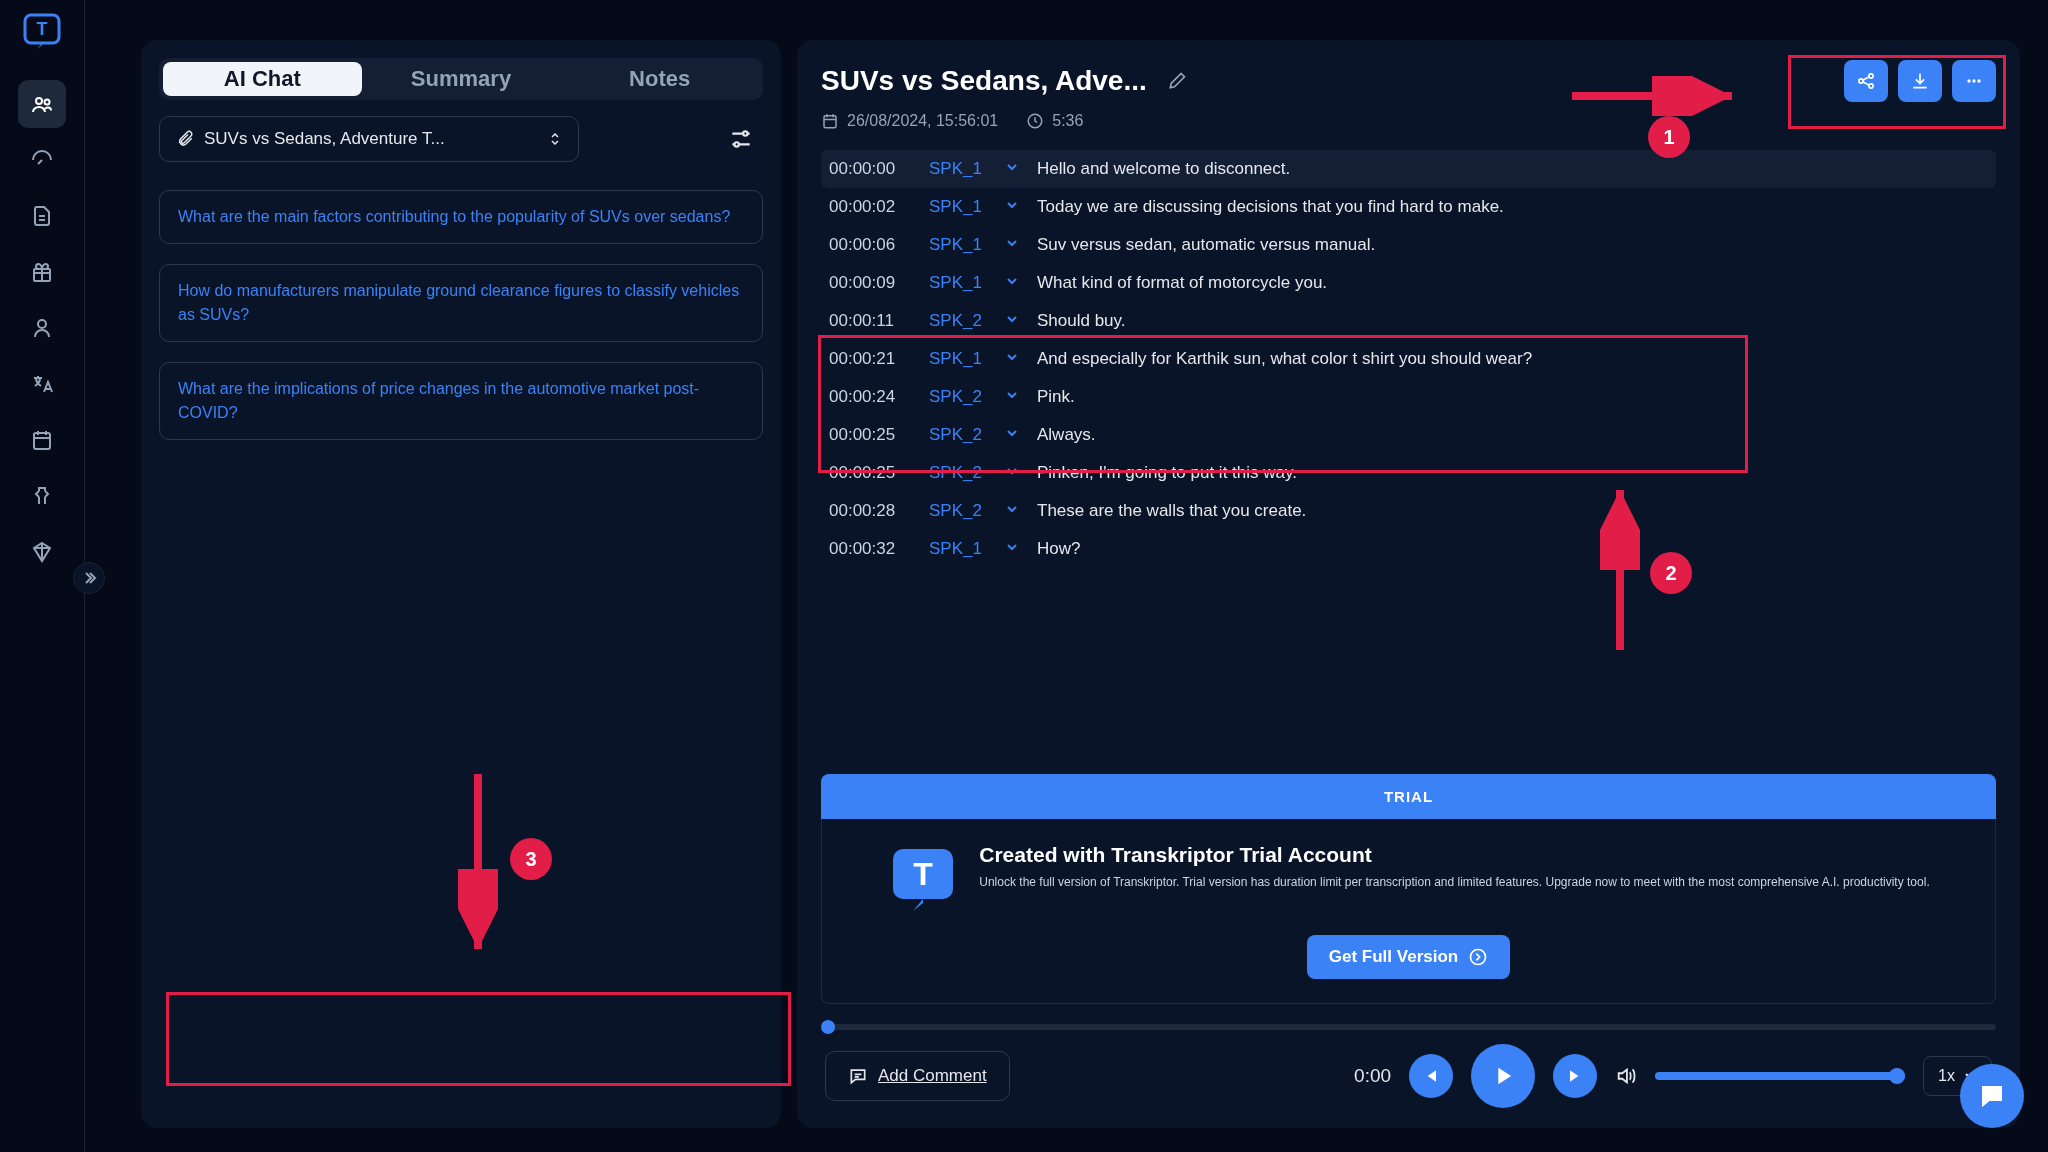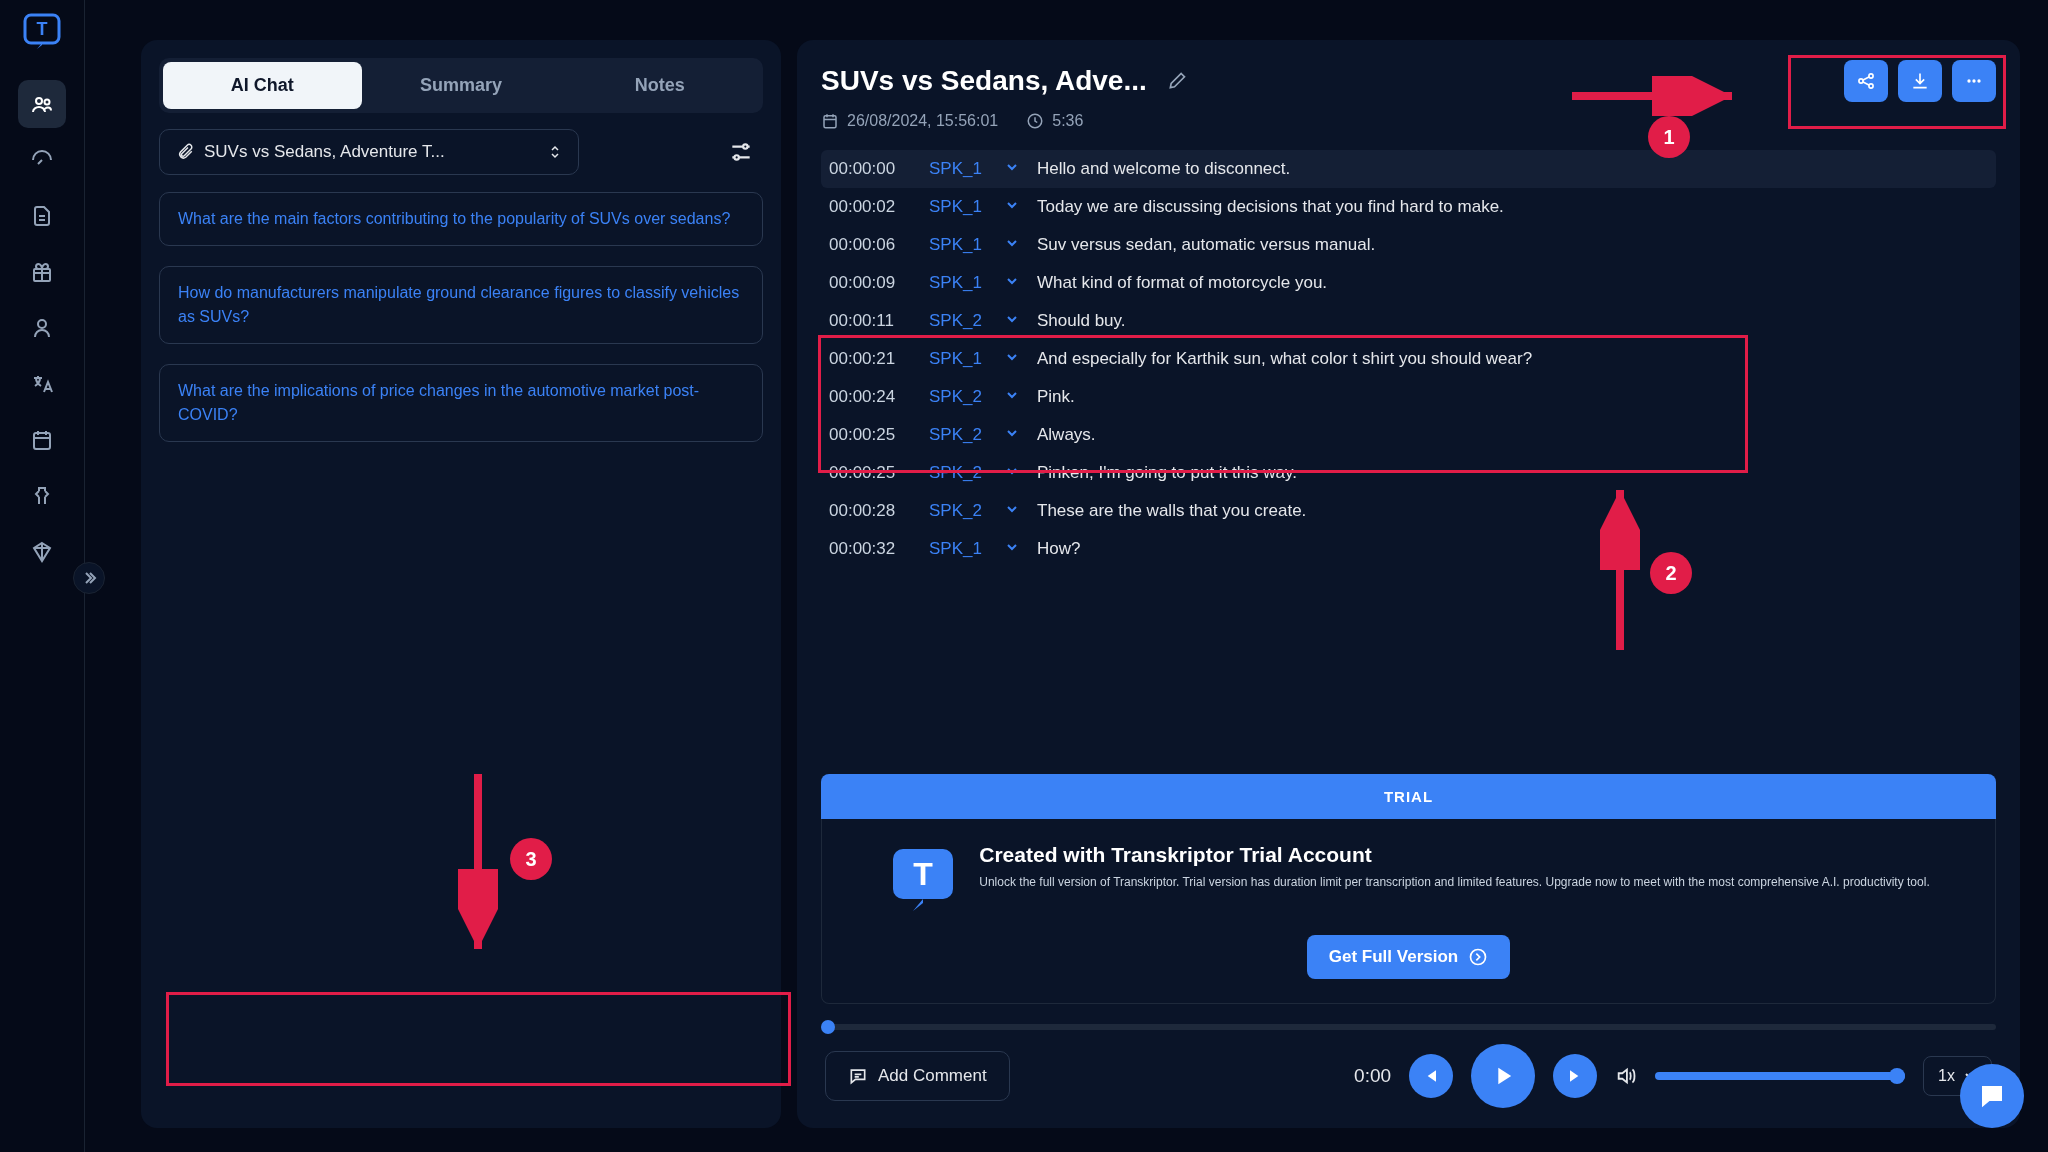--- a/index.html
+++ b/index.html
@@ -8,24 +8,24 @@
 .sidebar { position: absolute; left: 0; top: 0; width: 85px; height: 100%; background: #050a18; border-right: 1px solid #1a2332; display: flex; flex-direction: column; align-items: center; padding-top: 12px; gap: 8px; }
 .logo { width: 40px; height: 40px; display: flex; align-items: center; justify-content: center; margin-bottom: 20px; }
 .sidebar-item { width: 48px; height: 48px; display: flex; align-items: center; justify-content: center; border-radius: 10px; cursor: pointer; color: #94a3b8; }
 .sidebar-item.active { background: #1e293b; color: #fff; }
 .sidebar-expand { position: absolute; left: 73px; top: 562px; width: 32px; height: 32px; background: #0a1428; border: 1px solid #1a2332; border-radius: 50%; display: flex; align-items: center; justify-content: center; cursor: pointer; color: #94a3b8; }
 
 .main { position: absolute; left: 85px; top: 0; right: 0; bottom: 0; display: flex; gap: 16px; padding: 40px 28px 24px 56px; }
 
 .left-panel { width: 640px; background: #0a1428; border-radius: 16px; padding: 18px; display: flex; flex-direction: column; position: relative; }
 .tabs { display: flex; background: #141f35; border-radius: 10px; padding: 4px; margin-bottom: 16px; }
-.tab { flex: 1; text-align: center; padding: 13px 0; border-radius: 8px; cursor: pointer; font-weight: 600; font-size: 18px; color: #94a3b8; }
+.tab { flex: 1; text-align: center; padding: 4px 0; border-radius: 8px; cursor: pointer; font-weight: 600; font-size: 22px; color: #94a3b8; }
 .tab.active { background: #f1f5f9; color: #0f172a; }
 
-.file-row { display: flex; gap: 12px; align-items: center; margin-bottom: 17px; }
+.file-row { display: flex; gap: 12px; align-items: center; margin-bottom: 28px; }
 .file-select { flex: 1; max-width: 420px; background: #0a1428; border: 1px solid #2a3850; border-radius: 10px; padding: 12px 16px; display: flex; align-items: center; gap: 10px; cursor: pointer; color: #e5e7eb; }
 .file-select svg { flex-shrink: 0; }
 .file-select span { flex: 1; white-space: nowrap; overflow: hidden; text-overflow: ellipsis; font-size: 17px; }
 .settings-btn { width: 44px; height: 44px; display: flex; align-items: center; justify-content: center; cursor: pointer; color: #e5e7eb; margin-left: auto; }
 
 .question-card { border: 1px solid #2a3850; border-radius: 10px; padding: 14px 18px; margin-bottom: 20px; cursor: pointer; }
 .question-card p { color: #3b82f6; font-size: 16px; line-height: 1.5; }
 
 .chat-input-area { margin-top: auto; display: flex; gap: 12px; align-items: center; padding: 10px 8px; }
 .sparkle-icon { color: #94a3b8; }
@@ -56,21 +56,21 @@
 .trial-content { display: flex; gap: 20px; margin-bottom: 20px; }
 .trial-logo { width: 72px; height: 72px; flex-shrink: 0; }
 .trial-text h3 { font-size: 21px; font-weight: 700; margin-bottom: 6px; color: #fff; }
 .trial-text p { font-size: 12px; color: #cbd5e1; line-height: 1.5; }
 .full-btn { background: #3b82f6; padding: 12px 22px; border-radius: 8px; display: flex; align-items: center; gap: 10px; cursor: pointer; font-weight: 600; font-size: 17px; color: #fff; }
 
 .progress-bar { margin-top: 20px; height: 6px; background: #1e293b; border-radius: 3px; position: relative; }
 .progress-bar::before { content: ''; position: absolute; left: 0; top: -4px; width: 14px; height: 14px; background: #3b82f6; border-radius: 50%; }
 
 .player { display: flex; align-items: center; gap: 18px; padding: 14px 4px 0; }
-.comment-btn { border: 1px solid #2a3850; border-radius: 10px; padding: 14px 22px; display: flex; align-items: center; gap: 10px; cursor: pointer; font-size: 17px; color: #e5e7eb; }
+.comment-btn { border: 1px solid #2a3850; border-radius: 10px; padding: 14px 22px; display: flex; align-items: center; gap: 10px; cursor: pointer; font-size: 17px; color: #e5e7eb; text-decoration: underline; }
 .time { margin-left: auto; font-size: 19px; color: #e5e7eb; font-variant-numeric: tabular-nums; }
 .pbtn { width: 44px; height: 44px; background: #3b82f6; border-radius: 50%; display: flex; align-items: center; justify-content: center; cursor: pointer; }
 .pbtn.play { width: 64px; height: 64px; }
 .vol-icon { color: #e5e7eb; cursor: pointer; }
 .vol-bar { width: 250px; height: 8px; background: #3b82f6; border-radius: 4px; position: relative; }
 .vol-bar::after { content: ''; position: absolute; right: 0; top: -4px; width: 16px; height: 16px; background: #3b82f6; border-radius: 50%; }
 .speed { border: 1px solid #2a3850; border-radius: 8px; padding: 10px 14px; display: flex; align-items: center; gap: 8px; cursor: pointer; font-size: 16px; color: #e5e7eb; }
 
 .red-box { position: absolute; border: 3px solid #e11d48; pointer-events: none; }
 .red-arrow { position: absolute; pointer-events: none; }

